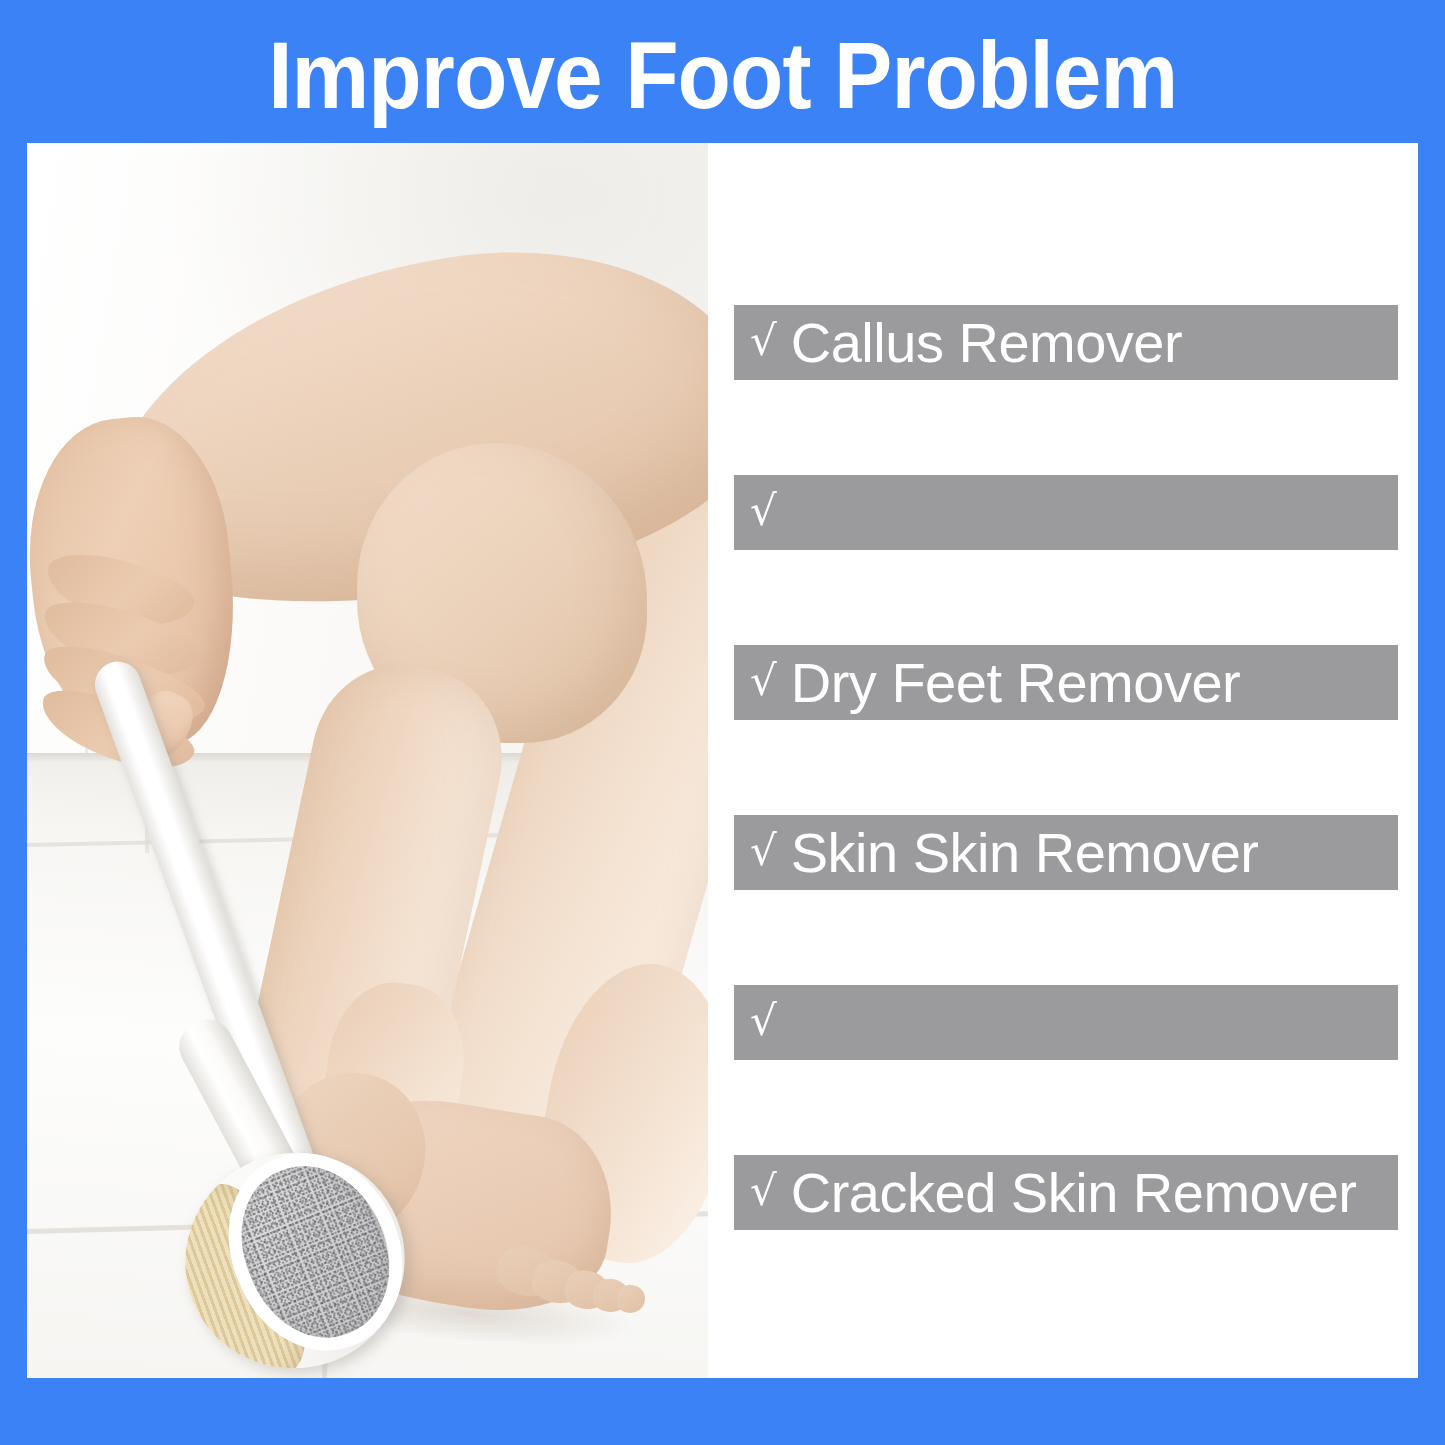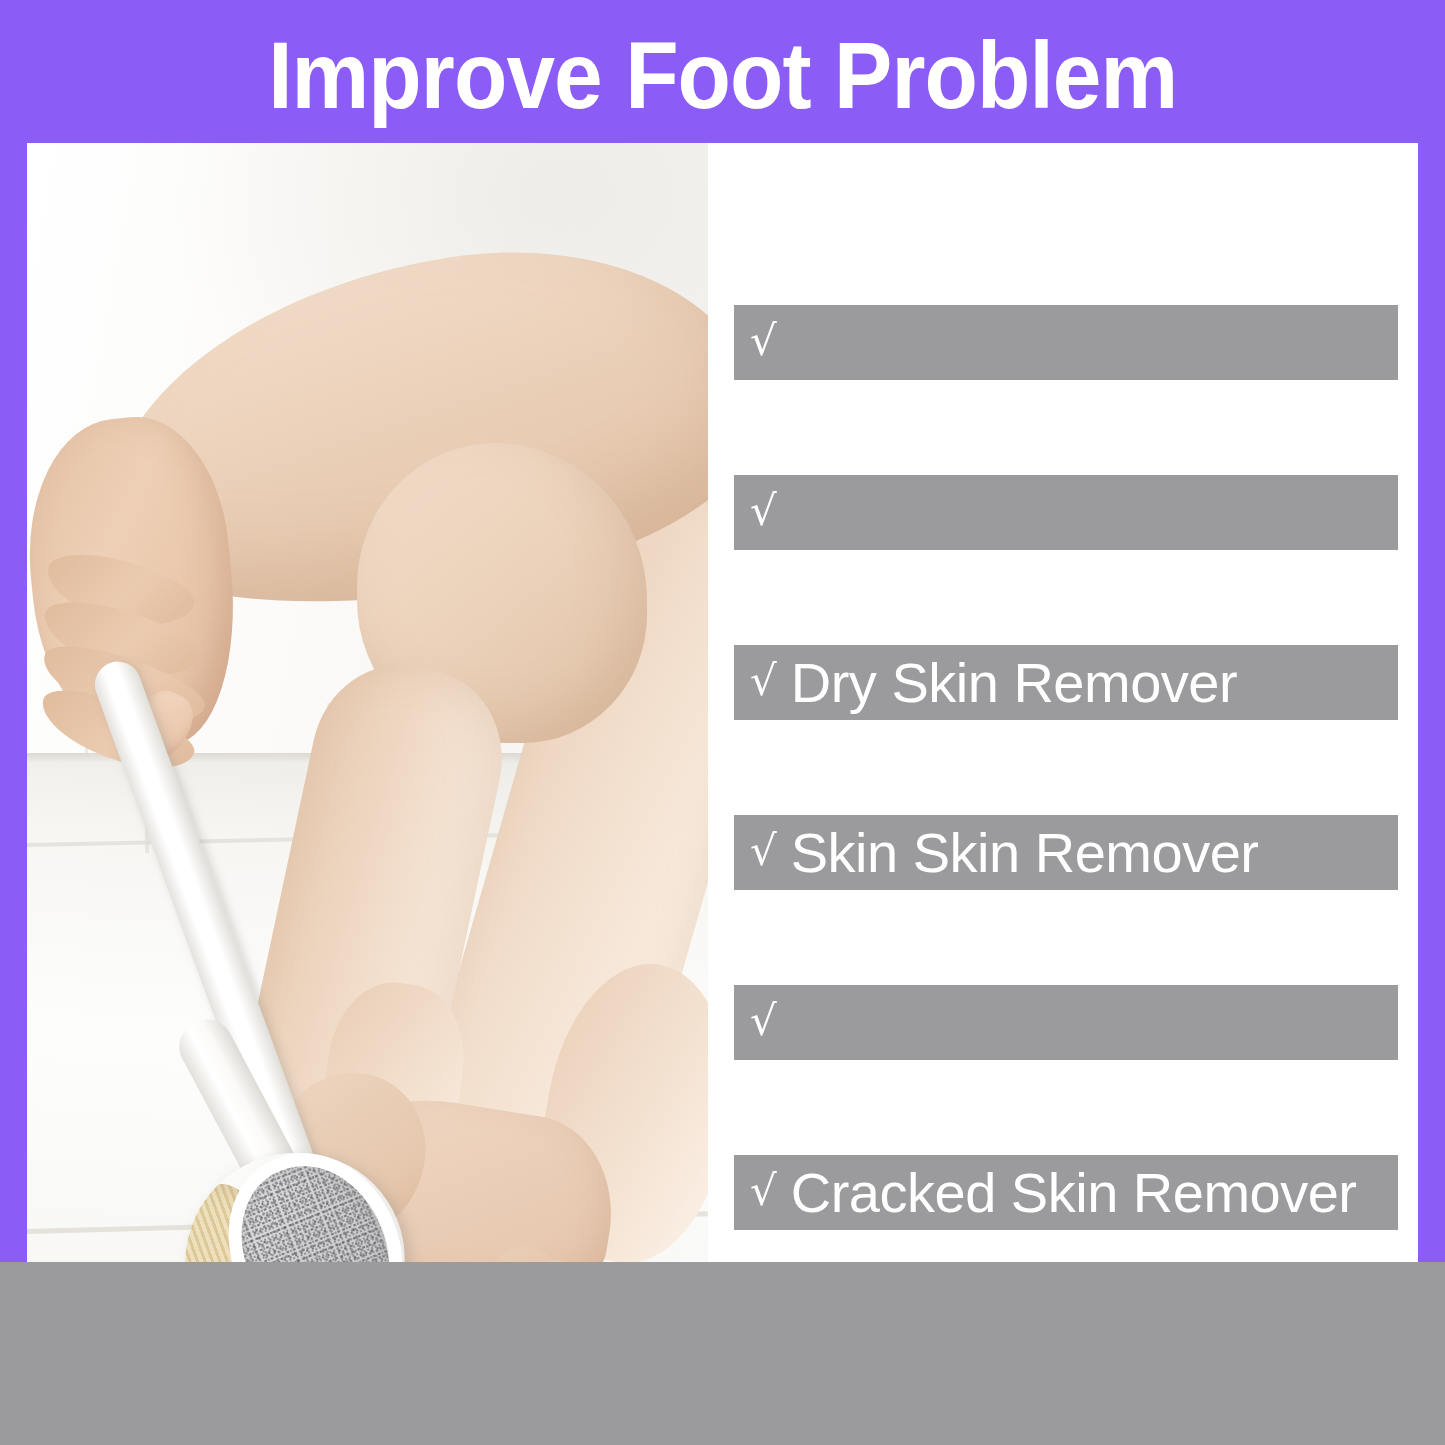--- a/index.html
+++ b/index.html
@@ -7,22 +7,22 @@
     padding: 0;
     background: #9b9b9d;
   }
   body {
     font-family: "Liberation Sans", sans-serif;
   }
 
   #poster {
     position: relative;
     width: 1445px;
-    height: 1262px;
-    background: #8b5cf6;
+    height: 1445px;
+    background: #3b82f6;
     overflow: hidden;
   }
 
   
   .title-bar {
     position: absolute;
     left: 0;
     top: 0;
     width: 1445px;
     height: 143px;
@@ -446,29 +446,30 @@
         <div class="pumice-speckle"></div>
         <div class="head-rim"></div>
       </div>
 
     </div>
 
     <div class="features">
 
       <div class="feature-row">
         <span class="check-icon">√</span>
-      </div>
-
-      <div class="feature-row">
-        <span class="check-icon">√</span>
-      </div>
-
-      <div class="feature-row">
-        <span class="check-icon">√</span>
-        <span class="feature-label">Dry Skin Remover</span>
+        <span class="feature-label">Callus Remover</span>
+      </div>
+
+      <div class="feature-row">
+        <span class="check-icon">√</span>
+      </div>
+
+      <div class="feature-row">
+        <span class="check-icon">√</span>
+        <span class="feature-label">Dry Feet Remover</span>
       </div>
 
       <div class="feature-row">
         <span class="check-icon">√</span>
         <span class="feature-label">Skin Skin Remover</span>
       </div>
 
       <div class="feature-row">
         <span class="check-icon">√</span>
       </div>

